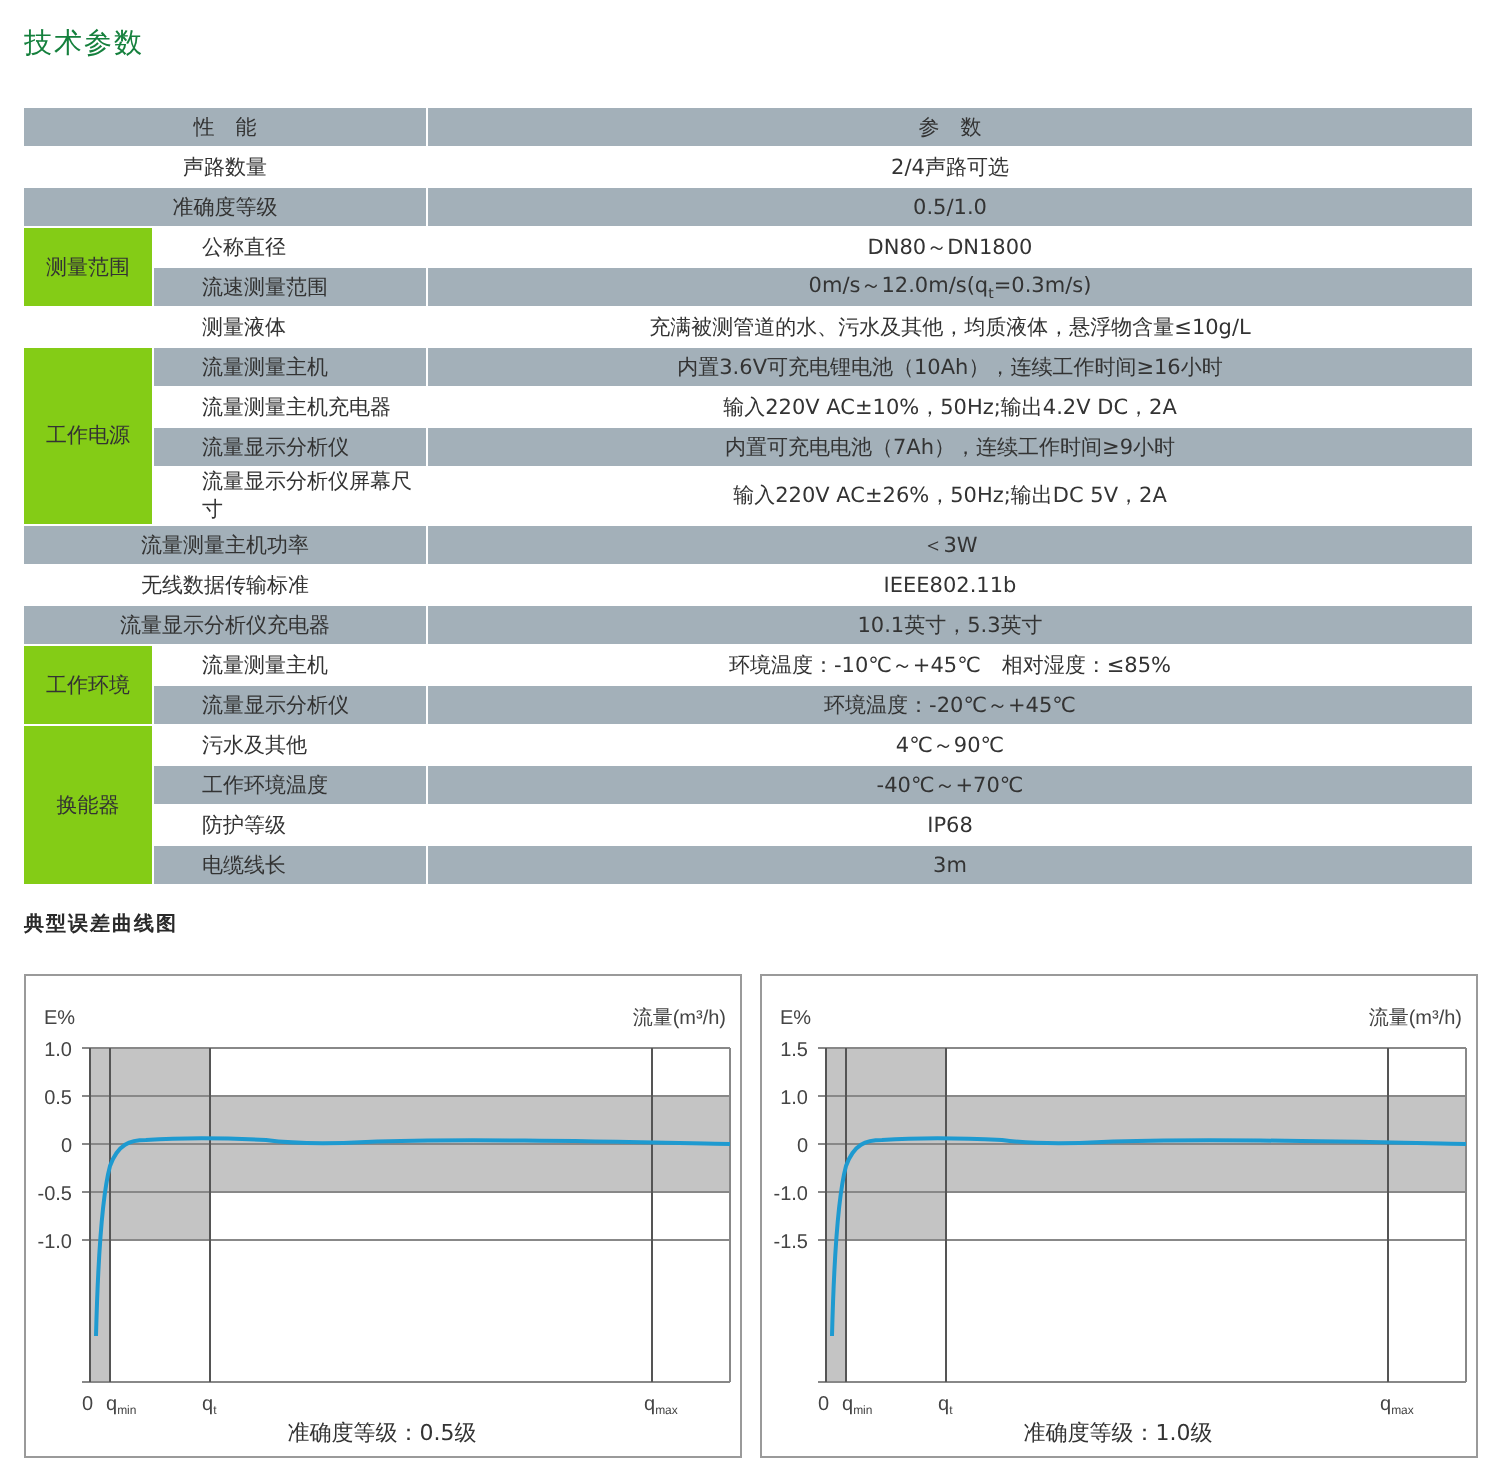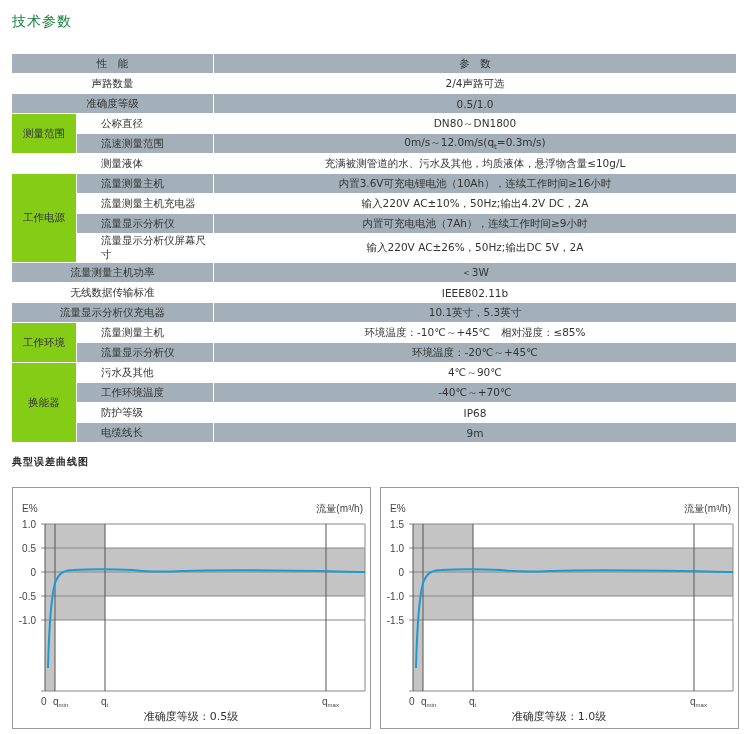--- a/index.html
+++ b/index.html
@@ -103,21 +103,21 @@
   <tr class="g">
         <td class="s">工作环境温度</td>
         <td class="v">-40℃～+70℃</td>
       </tr>
   <tr>
         <td class="s">防护等级</td>
         <td class="v">IP68</td>
       </tr>
   <tr class="g">
         <td class="s">电缆线长</td>
-        <td class="v">9m</td>
+        <td class="v">3m</td>
       </tr>
 </tbody>
   </table>
 
 <div class="h2">典型误差曲线图</div>
 
 <div class="chart-box" style="left:12px;">
   <svg width="357" height="240" viewBox="0 0 357 240">
     <text class="lbl" x="9" y="24">E%</text>
     <text class="lbl" x="350" y="24" text-anchor="end">流量(m³/h)</text>

